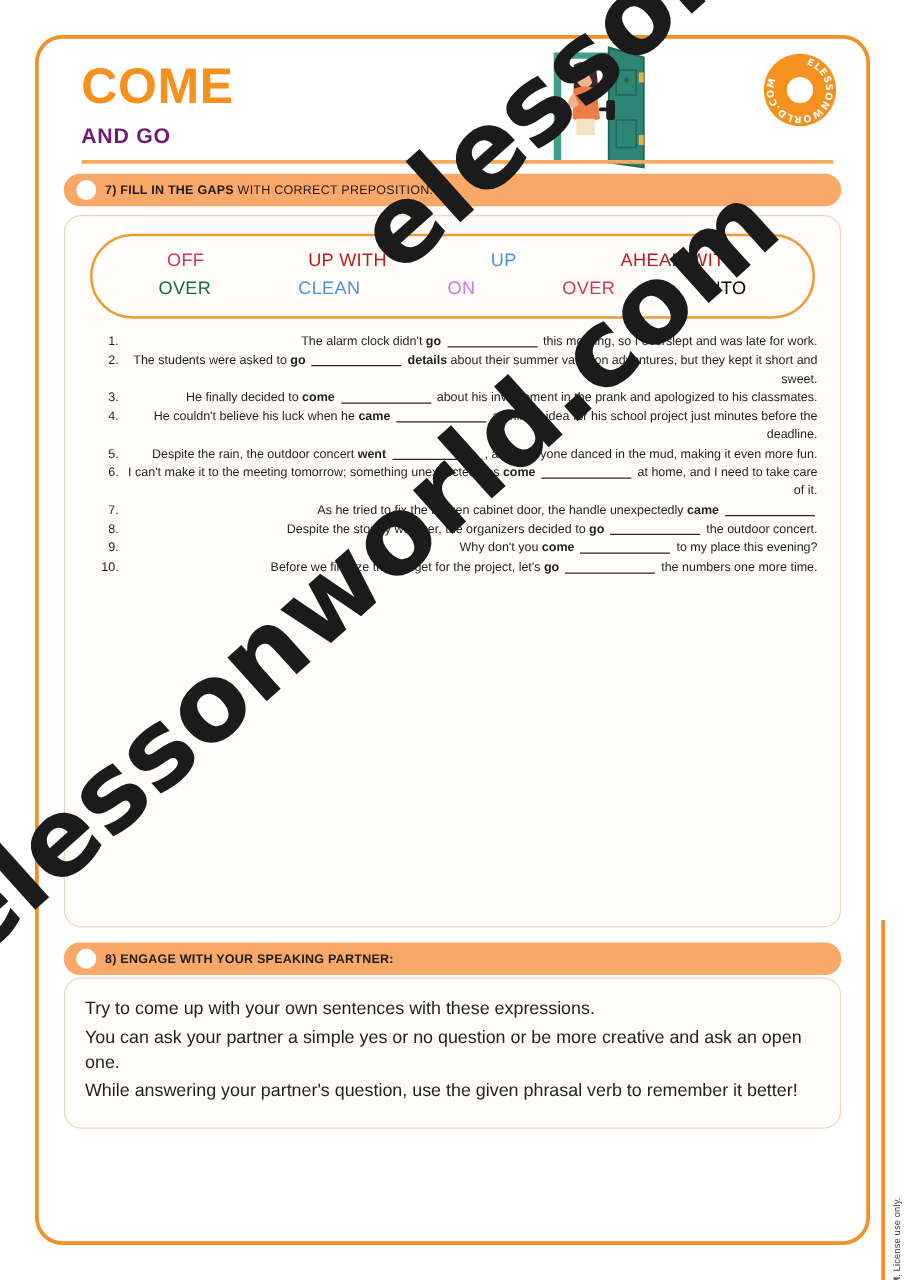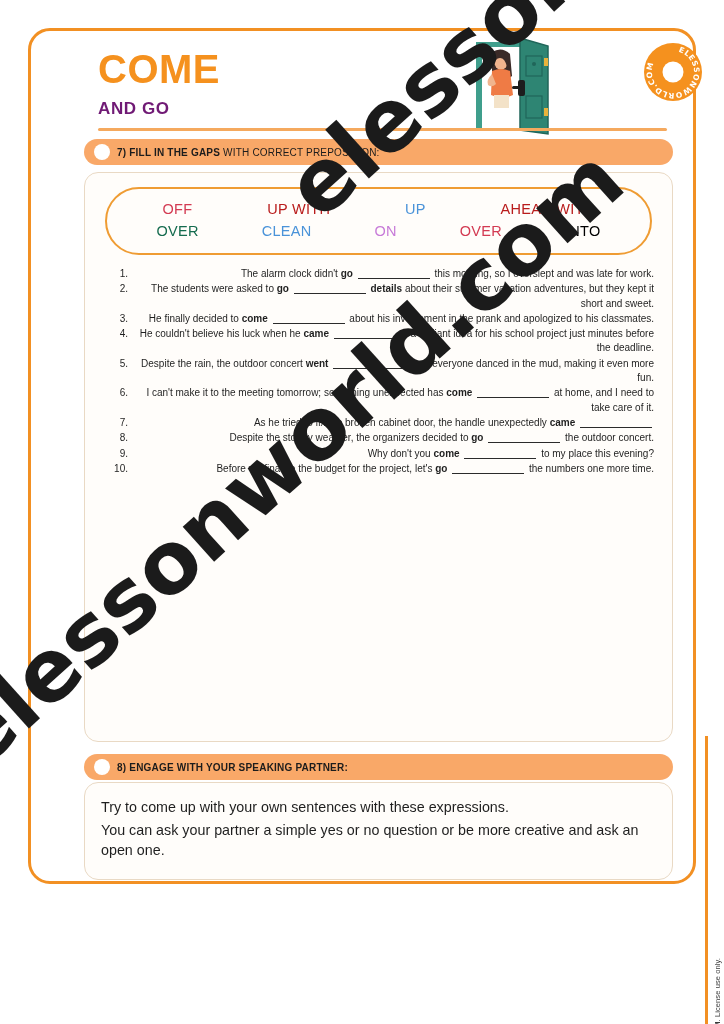--- a/index.html
+++ b/index.html
@@ -11,25 +11,24 @@
     font-family: "Liberation Sans", sans-serif;
     overflow: hidden;
     position: relative;
   }
 
   .page-frame {
     position: absolute;
     left: 28px;
     top: 28px;
     width: 668px;
-    height: 856px;
+    height: 968px;
     border: 3px solid #f29023;
     border-radius: 22px;
     background: #ffffff;
-    padding-left: 33px;
   }
 
   
   .header {
     position: relative;
     height: 108px;
     padding: 18px 26px 0 34px;
   }
 
   .title-main {
@@ -331,20 +330,21 @@
 
   <div class="sec-bar" style="margin-top:12px;">
     <span class="sec-dot"></span>
     <span class="sec-text"><span class="b"><span>8)</span> <span>ENGAGE WITH YOUR SPEAKING PARTNER:</span></span></span>
   </div>
 
   <div class="content-box" id="speaking-box">
     <div id="speaking-lines">
         <div class="speak-line">Try to come up with your own sentences with these expressions.</div>
         <div class="speak-line">You can ask your partner a simple yes or no question or be more creative and ask an open one.</div>
+        <div class="speak-line">While answering your partner's question, use the given phrasal verb to remember it better!</div>
       </div>
   </div>
 
 </div>
 
 <div class="wm-layer">
   <div class="wm wm-a">elessonworld.co</div>
   <div class="wm wm-b">elessonworld.com</div>
 </div>
 

